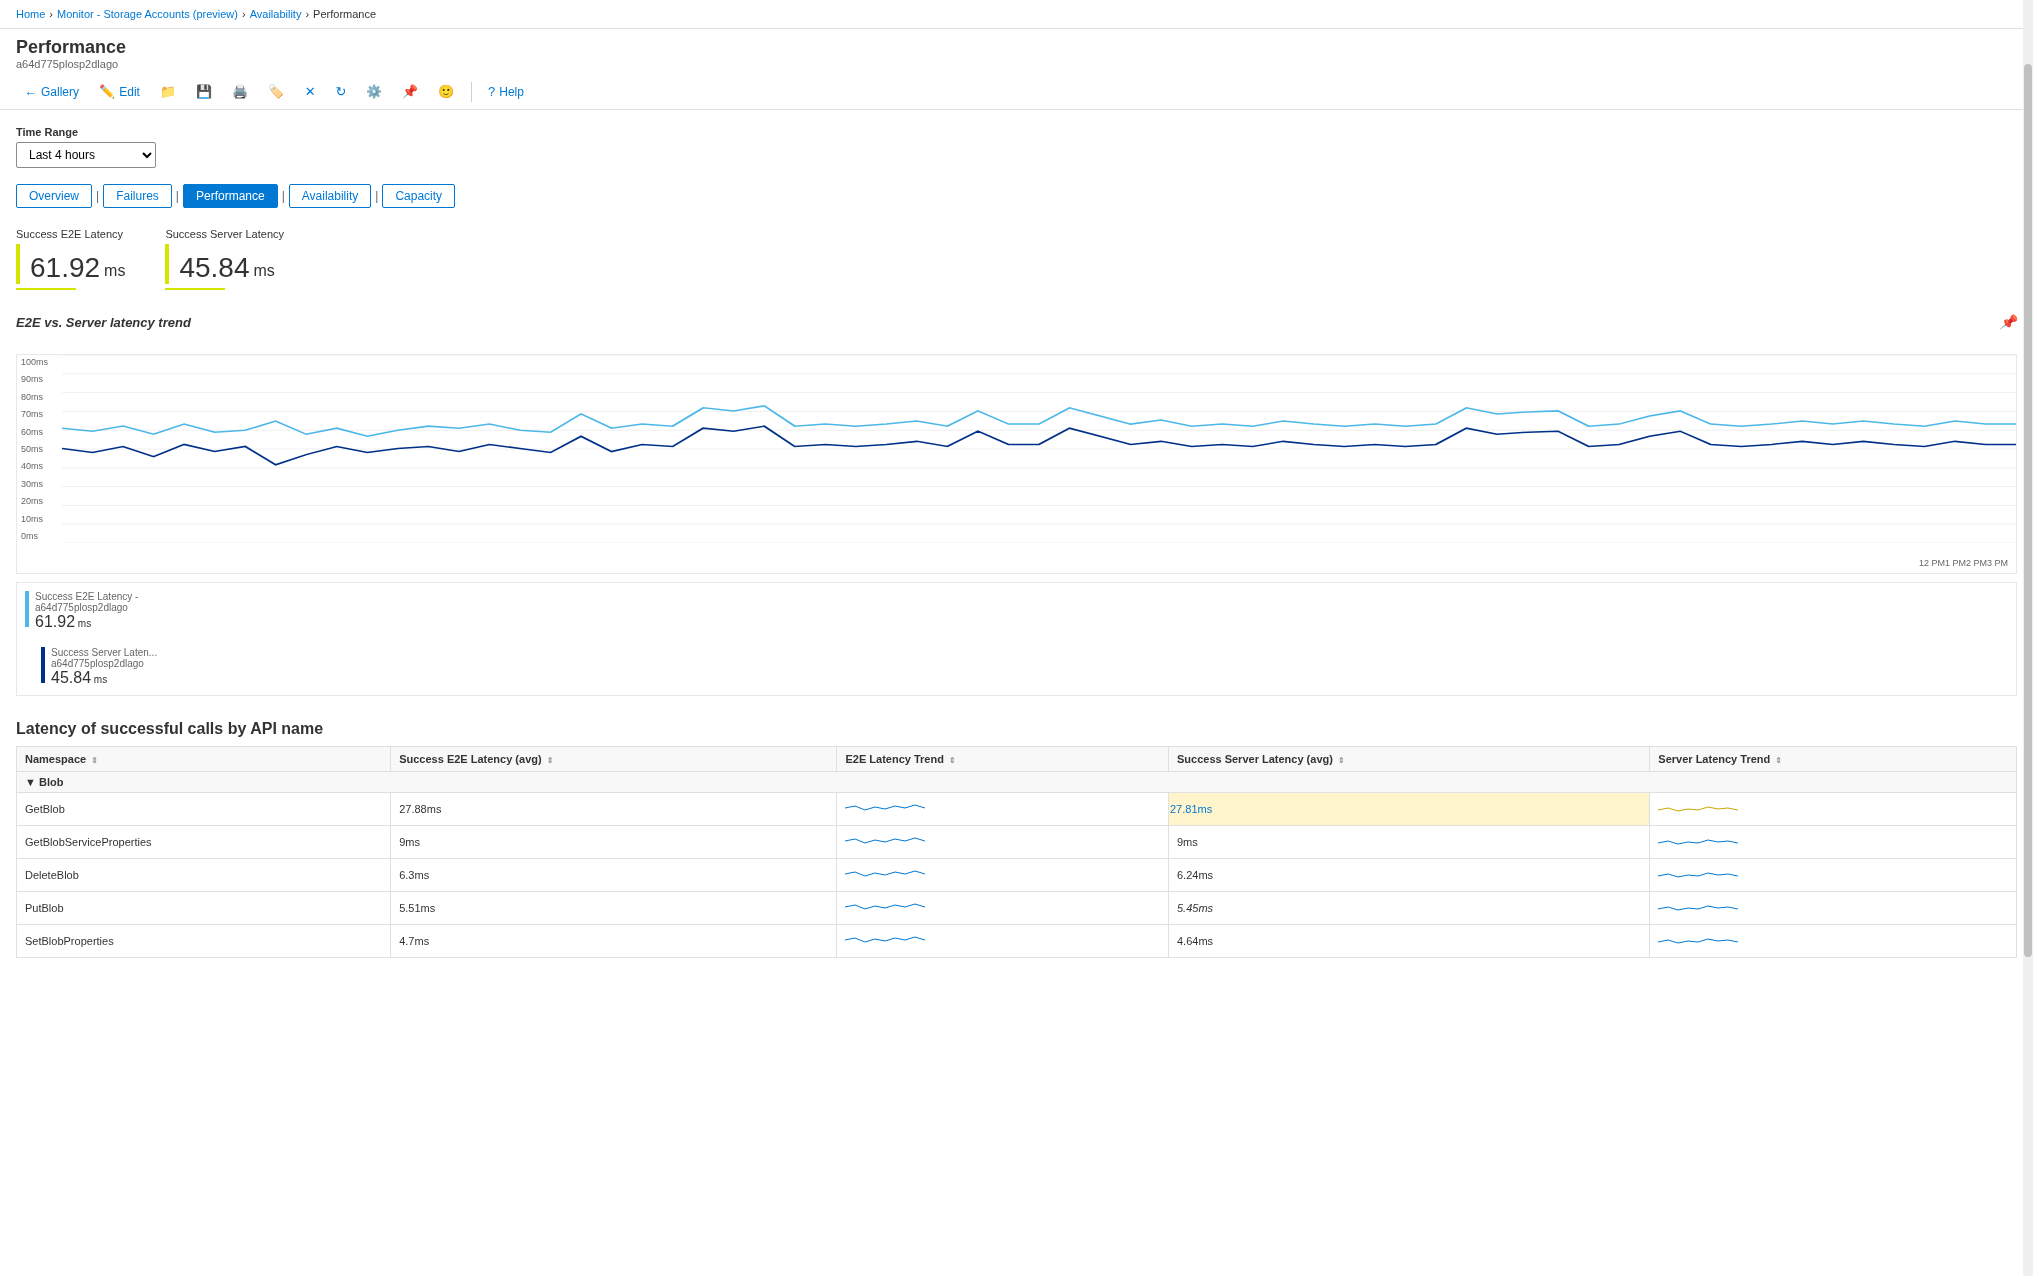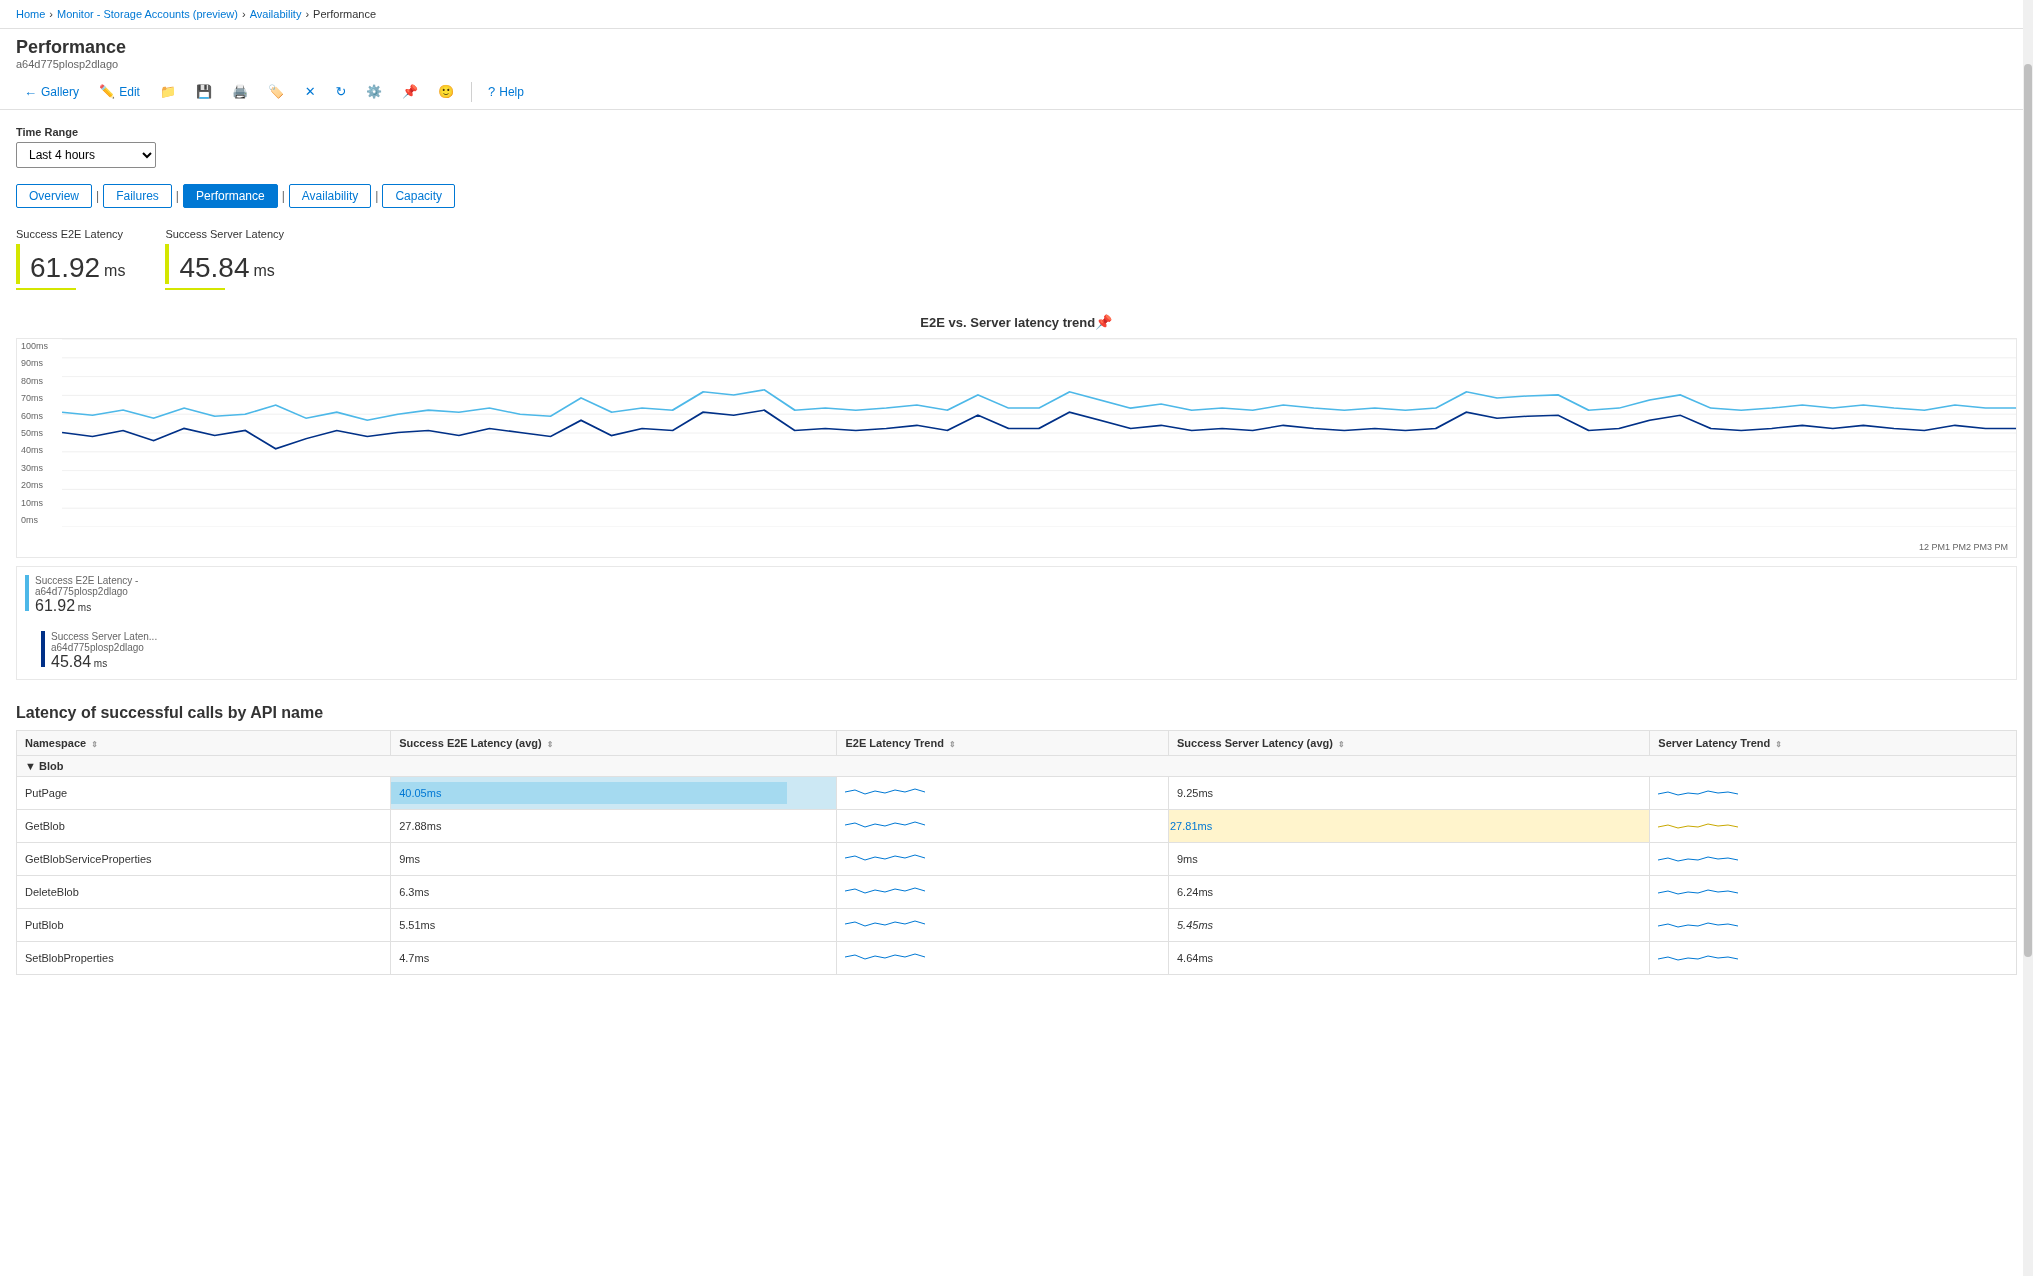--- a/index.html
+++ b/index.html
@@ -33,21 +33,21 @@
     .metrics-row { display: flex; gap: 40px; margin-bottom: 24px; }
     .metric-card { display: flex; flex-direction: column; }
     .metric-label { font-size: 11px; color: #333; margin-bottom: 4px; }
     .metric-value-row { display: flex; align-items: flex-end; gap: 4px; }
     .metric-bar { width: 4px; height: 40px; background: #d4e600; margin-right: 6px; }
     .metric-value { font-size: 28px; font-weight: 300; color: #333; }
     .metric-unit { font-size: 16px; color: #333; margin-bottom: 4px; }
     .metric-underline { height: 2px; background: #d4e600; width: 60px; margin-top: 4px; }
 
     .chart-section { margin-bottom: 24px; }
-    .chart-title-row { display: flex; justify-content: center; align-items: center; margin-bottom: 8px; }
+    .chart-title-row { display: flex; justify-content: space-between; align-items: center; margin-bottom: 24px; font-style: italic; }
     .chart-title { font-size: 13px; font-weight: 600; color: #333; }
     .chart-pin-icon { color: #999; cursor: pointer; font-size: 14px; }
     
     .chart-container { position: relative; border: 1px solid #e8e8e8; background: #fff; height: 220px; }
     .chart-y-axis { position: absolute; left: 0; top: 0; bottom: 30px; width: 45px; display: flex; flex-direction: column; justify-content: space-between; padding: 2px 4px; }
     .chart-area { position: absolute; left: 45px; right: 0; top: 0; bottom: 30px; }
     .chart-x-axis { position: absolute; left: 45px; right: 0; bottom: 0; height: 30px; display: flex; justify-content: space-around; align-items: center; }
 
     .chart-legend { display: flex; gap: 16px; margin-top: 8px; padding: 8px; border: 1px solid #e8e8e8; flex-direction: column; }
     .legend-color-bar { width: 4px; height: 30px; margin-right: 6px; }
@@ -259,36 +259,20 @@
           <th>E2E Latency Trend <span class="sort-icon">⇕</span></th>
           <th>Success Server Latency (avg) <span class="sort-icon">⇕</span></th>
           <th>Server Latency Trend <span class="sort-icon">⇕</span></th>
         </tr>
       </thead>
       <tbody id="table-body">
         <tr class="group-row">
           <td colspan="5">▼ Blob</td>
         </tr>
 
-      <tr class="data-row">
-            <td>PutPage</td>
-            <td class="highlight-blue" style="position: relative; padding: 0px;">
-              <div style="position:relative;padding:5px 8px;">
-      <div style="position:absolute;left:0;top:0;bottom:0;width:88.88888888888889%;background:rgba(77,184,232,0.3);"></div>
-      <span style="position:relative;color:#0078d4;font-size:11px;">40.05ms</span>
-    </div>
-            </td>
-            <td><svg class="trend-svg" viewBox="0 0 80 20" preserveAspectRatio="none">
-    <polyline points="0,10 10,8 20,12 30,9 40,11 50,8 60,10 70,7 80,10" fill="none" stroke="#0078d4" stroke-width="1"></polyline>
-  </svg></td>
-            <td style="padding: 5px 8px;">9.25ms</td>
-            <td><svg class="trend-svg" viewBox="0 0 80 20" preserveAspectRatio="none">
-    <polyline points="0,12 10,10 20,13 30,11 40,12 50,9 60,11 70,10 80,12" fill="none" stroke="#0078d4" stroke-width="1"></polyline>
-  </svg></td>
-          </tr>
           <tr class="data-row">
             <td>GetBlob</td>
             <td style="position: relative; padding: 5px 8px;">27.88ms</td>
             <td><svg class="trend-svg" viewBox="0 0 80 20" preserveAspectRatio="none">
     <polyline points="0,10 10,8 20,12 30,9 40,11 50,8 60,10 70,7 80,10" fill="none" stroke="#0078d4" stroke-width="1"></polyline>
   </svg></td>
             <td class="highlight-yellow" style="padding: 5px 1px;"><span style="color:#0078d4;">27.81ms</span></td>
             <td><svg class="trend-svg" viewBox="0 0 80 20" preserveAspectRatio="none">
     <polyline points="0,12 10,10 20,13 30,11 40,12 50,9 60,11 70,10 80,12" fill="none" stroke="#c8a800" stroke-width="1"></polyline>
   </svg></td>

